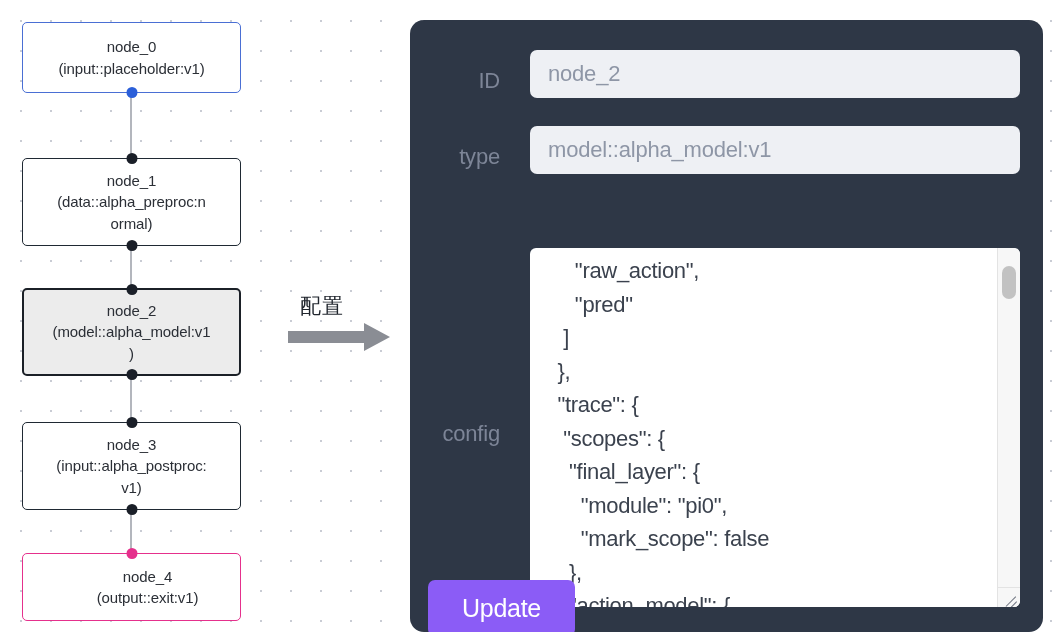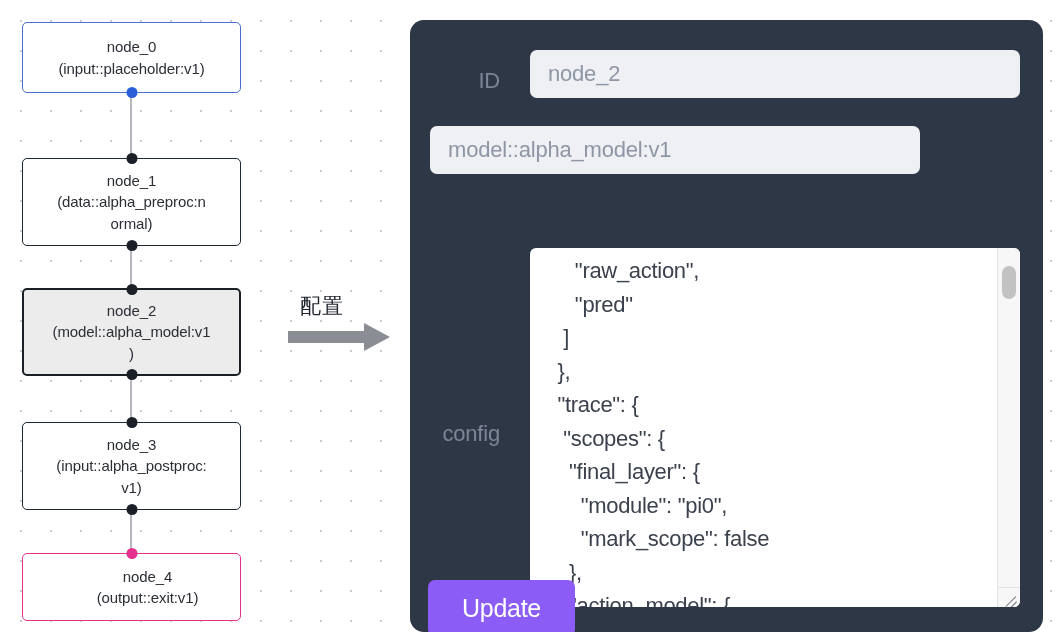--- a/index.html
+++ b/index.html
@@ -307,20 +307,21 @@
 <div id="panel-canvas"></div>
 
 <div id="config-panel">
 
   <div class="field-row" id="row-id">
     <div class="field-label">ID</div>
     <input class="text-input" type="text" readonly="" value="node_2" style="">
   </div>
 
   <div class="field-row" id="row-type">
+    <div class="field-label">type</div>
     <input class="text-input" type="text" readonly="" value="model::alpha_model:v1" style="">
   </div>
 
   <div class="field-row" id="row-config">
     <div class="field-label">config</div>
     <div class="config-box">
       <div class="config-text">      "raw_action",
       "pred"
     ]
    },

